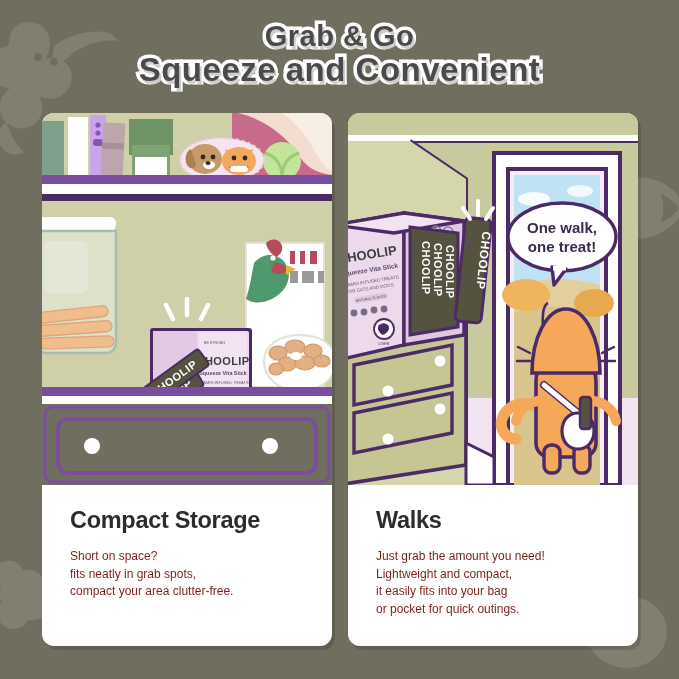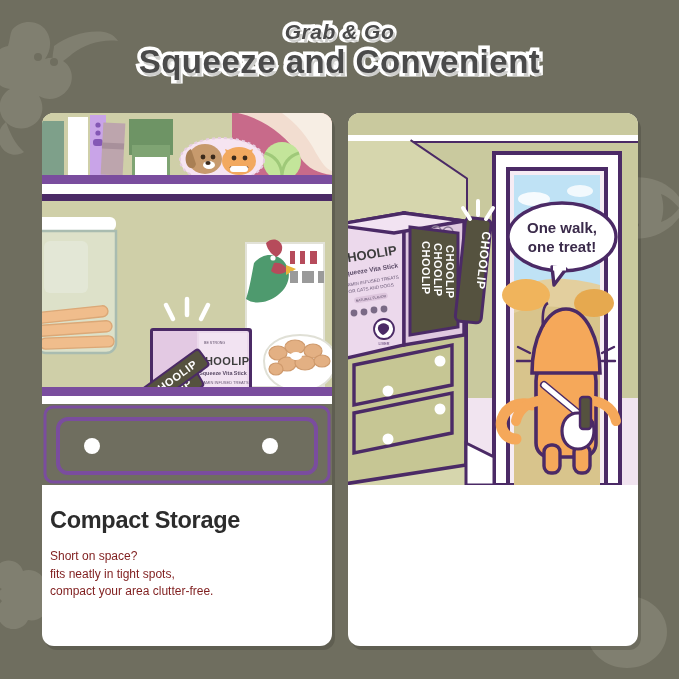--- a/index.html
+++ b/index.html
@@ -24,37 +24,37 @@
   }
   #heading .line {
     font-weight: bold;
     color: #4a4a4a;
     letter-spacing: 0.5px;
     line-height: 1.12;
     -webkit-text-stroke: 7px #ffffff;
     paint-order: stroke fill;
     text-shadow: 2px 3px 0 rgba(60,60,50,.25);
   }
-  #heading .l1 { font-size: 21px; font-style: italic; }
+  #heading .l1 { font-size: 29px; }
   #heading .l2 { font-size: 33px; }
 
   
   .card {
     position: absolute; top: 113px; width: 290px; height: 533px;
     background: #ffffff; border-radius: 12px;
     box-shadow: 3px 4px 0 rgba(40,40,32,.22);
     overflow: hidden;
   }
   #card-left  { left: 42px; }
   #card-right { left: 348px; }
 
   .art { position: relative; width: 100%; height: 372px; overflow: hidden; background:#cfcfa8; }
   .art svg { display:block; width: 100%; height: 100%; }
 
-  .text-block { padding: 22px 20px 0 8px; }
+  .text-block { padding: 22px 20px 0 28px; }
   .card-title {
     font-size: 23.5px; font-weight: bold; color: #2c2c2c;
     letter-spacing: -0.3px; margin-bottom: 14px;
   }
   .card-body { font-size: 12px; color: #7f1d1d; line-height: 1.46; }
   .card-body div { white-space: nowrap; }
 </style>
 </head>
 <body>
 
@@ -242,21 +242,21 @@
       <rect x="16" y="306" width="258" height="54" rx="10" fill="none" stroke="#7a4d9e" stroke-width="4"></rect>
       <circle cx="50" cy="333" r="8" fill="#ffffff"></circle>
       <circle cx="228" cy="333" r="8" fill="#ffffff"></circle>
     </svg>
   </div>
 
   <div class="text-block">
     <div class="card-title">Compact Storage</div>
     <div class="card-body">
       <div>Short on space?</div>
-      <div>fits neatly in tight spots,</div>
+      <div>fits neatly in grab spots,</div>
       <div>compact your area clutter-free.</div>
     </div>
   </div>
 </div>
 
 <div class="card" id="card-right">
 
   <div class="art">
     <svg viewBox="0 0 290 372" preserveAspectRatio="xMidYMid slice">
 
@@ -379,13 +379,22 @@
       <g stroke="#ffffff" stroke-width="4" stroke-linecap="round">
         <line x1="130" y1="88" x2="130" y2="102"></line>
         <line x1="115" y1="95" x2="122" y2="106"></line>
         <line x1="145" y1="95" x2="138" y2="106"></line>
       </g>
 
       <path d="M118 330 L146 344 L146 372 L118 372Z" fill="#ffffff" stroke="#4b2a66" stroke-width="3"></path>
     </svg>
   </div>
 
+  <div class="text-block">
+    <div class="card-title">Walks</div>
+    <div class="card-body">
+      <div>Just grab the amount you need!</div>
+      <div>Lightweight and compact,</div>
+      <div>it easily fits into your bag</div>
+      <div>or pocket for quick outings.</div>
+    </div>
+  </div>
 </div>
 
 </body></html>

